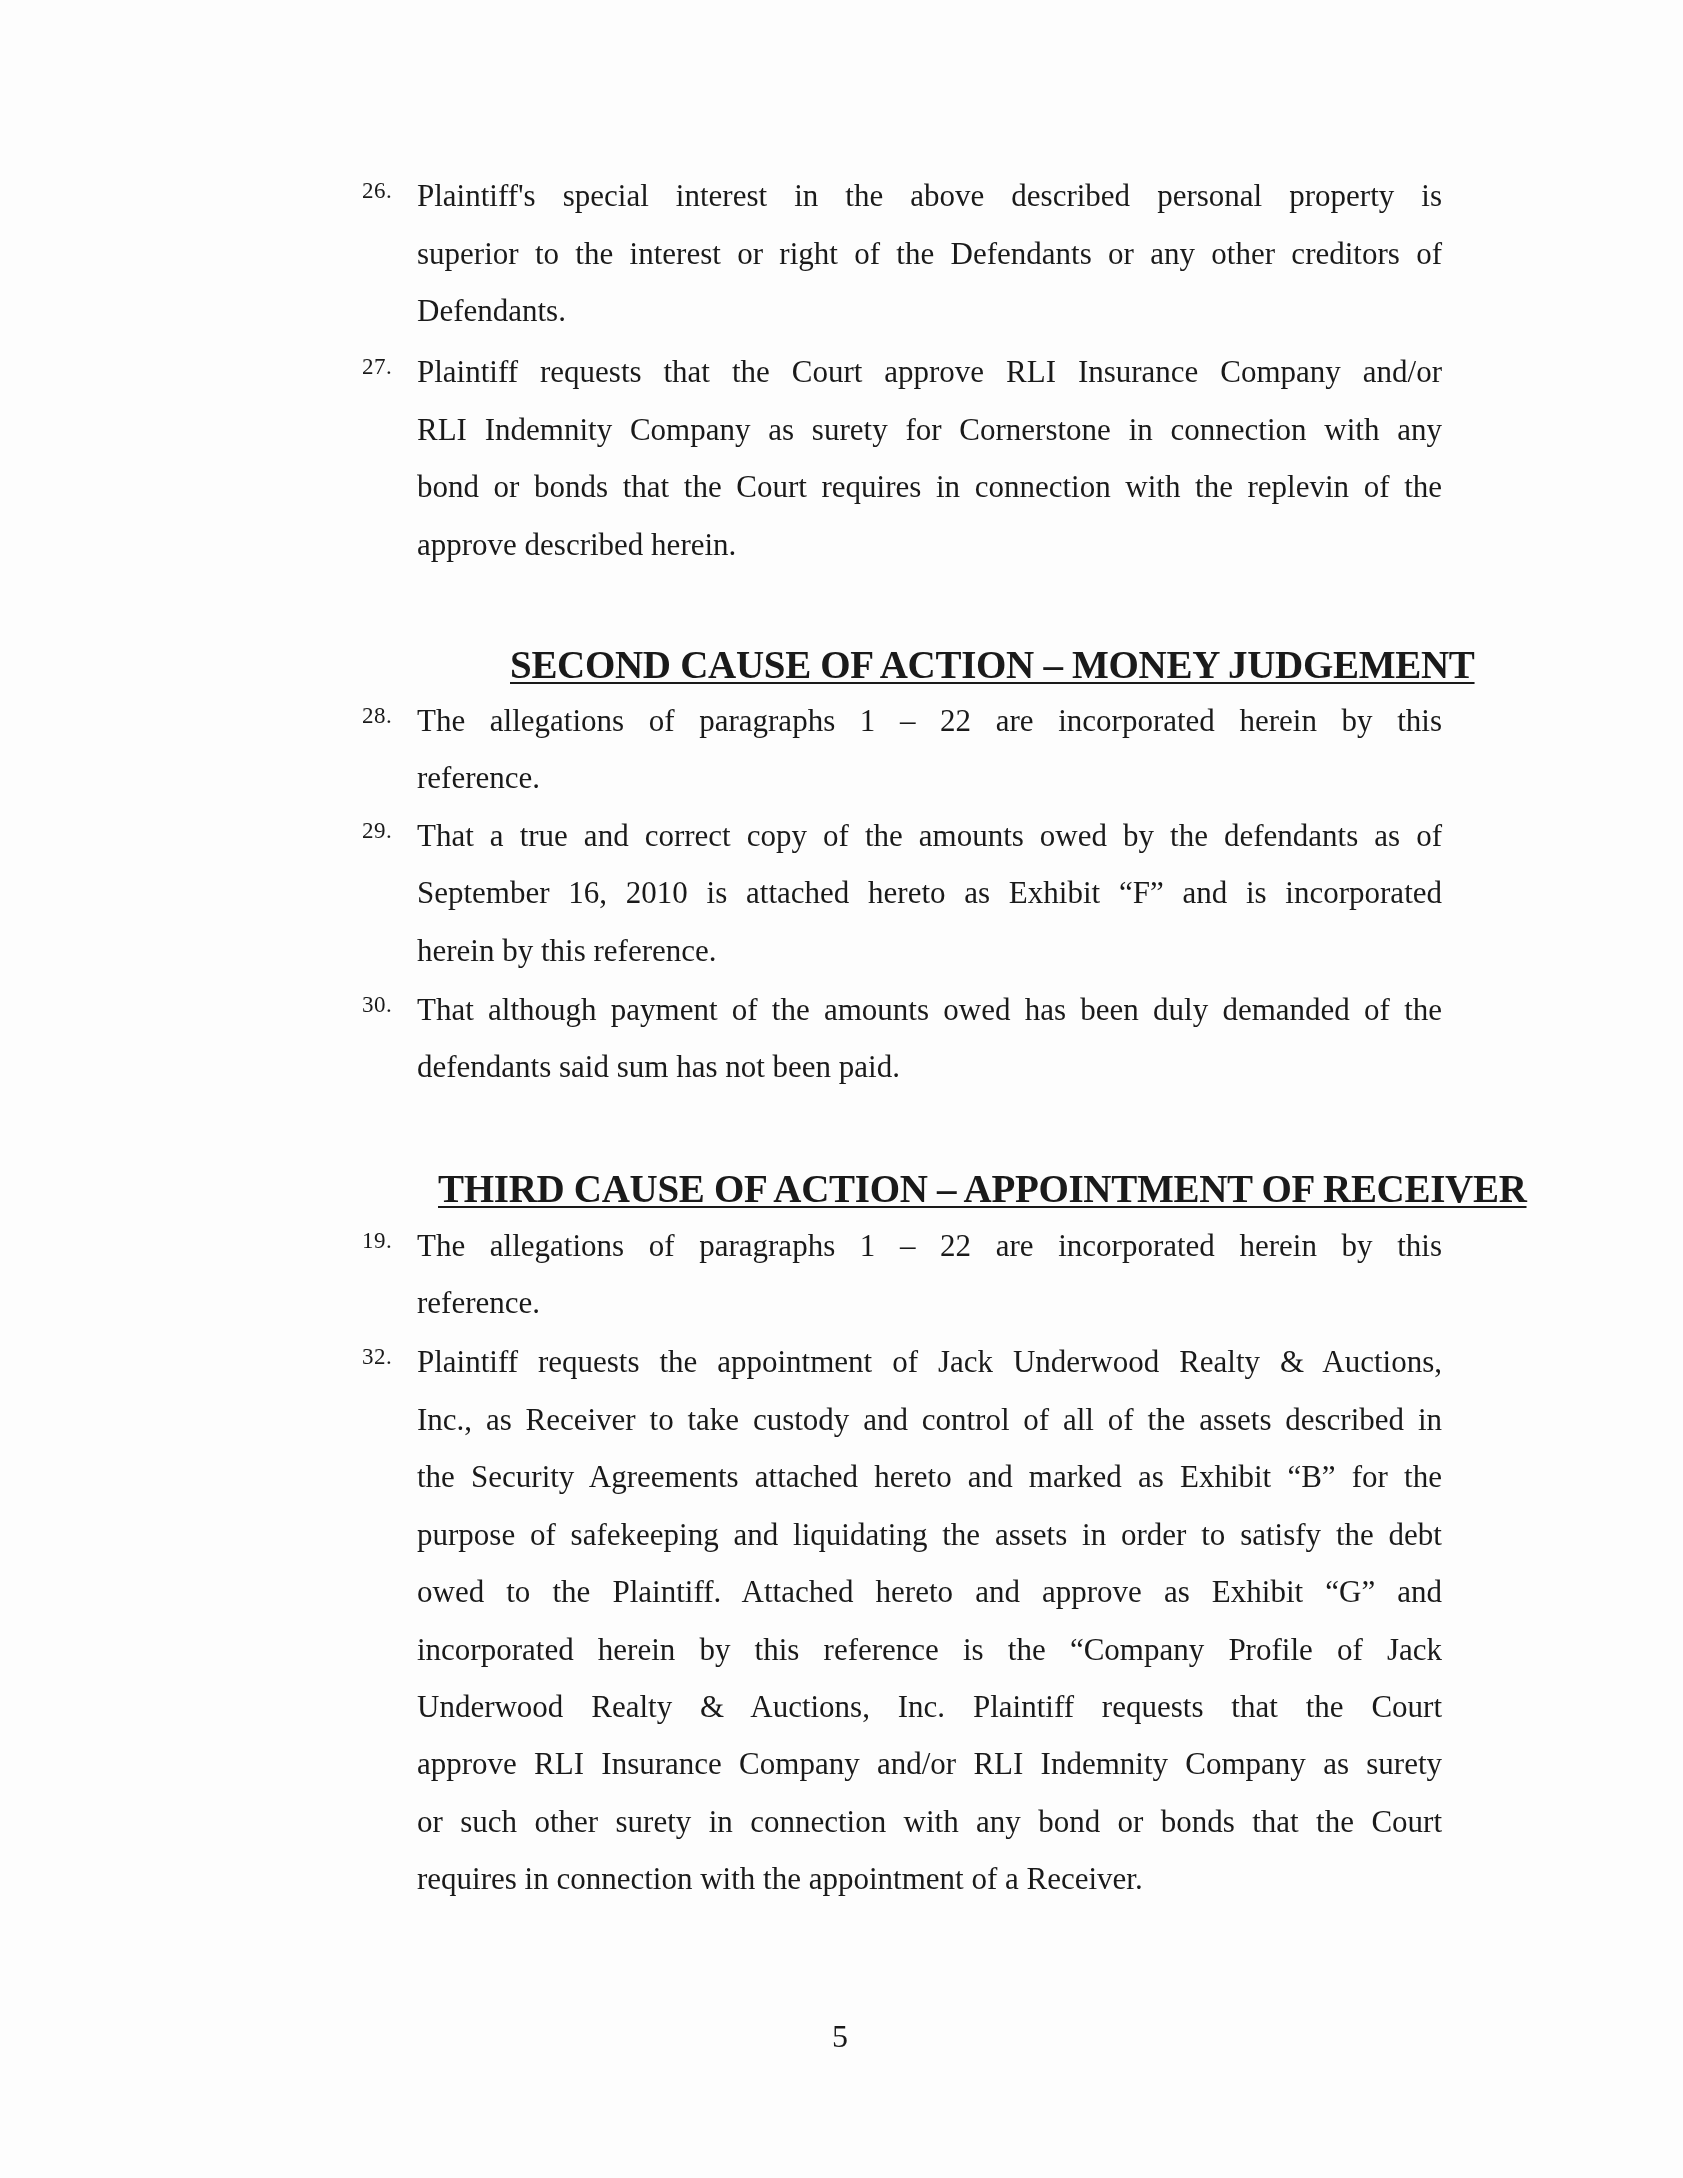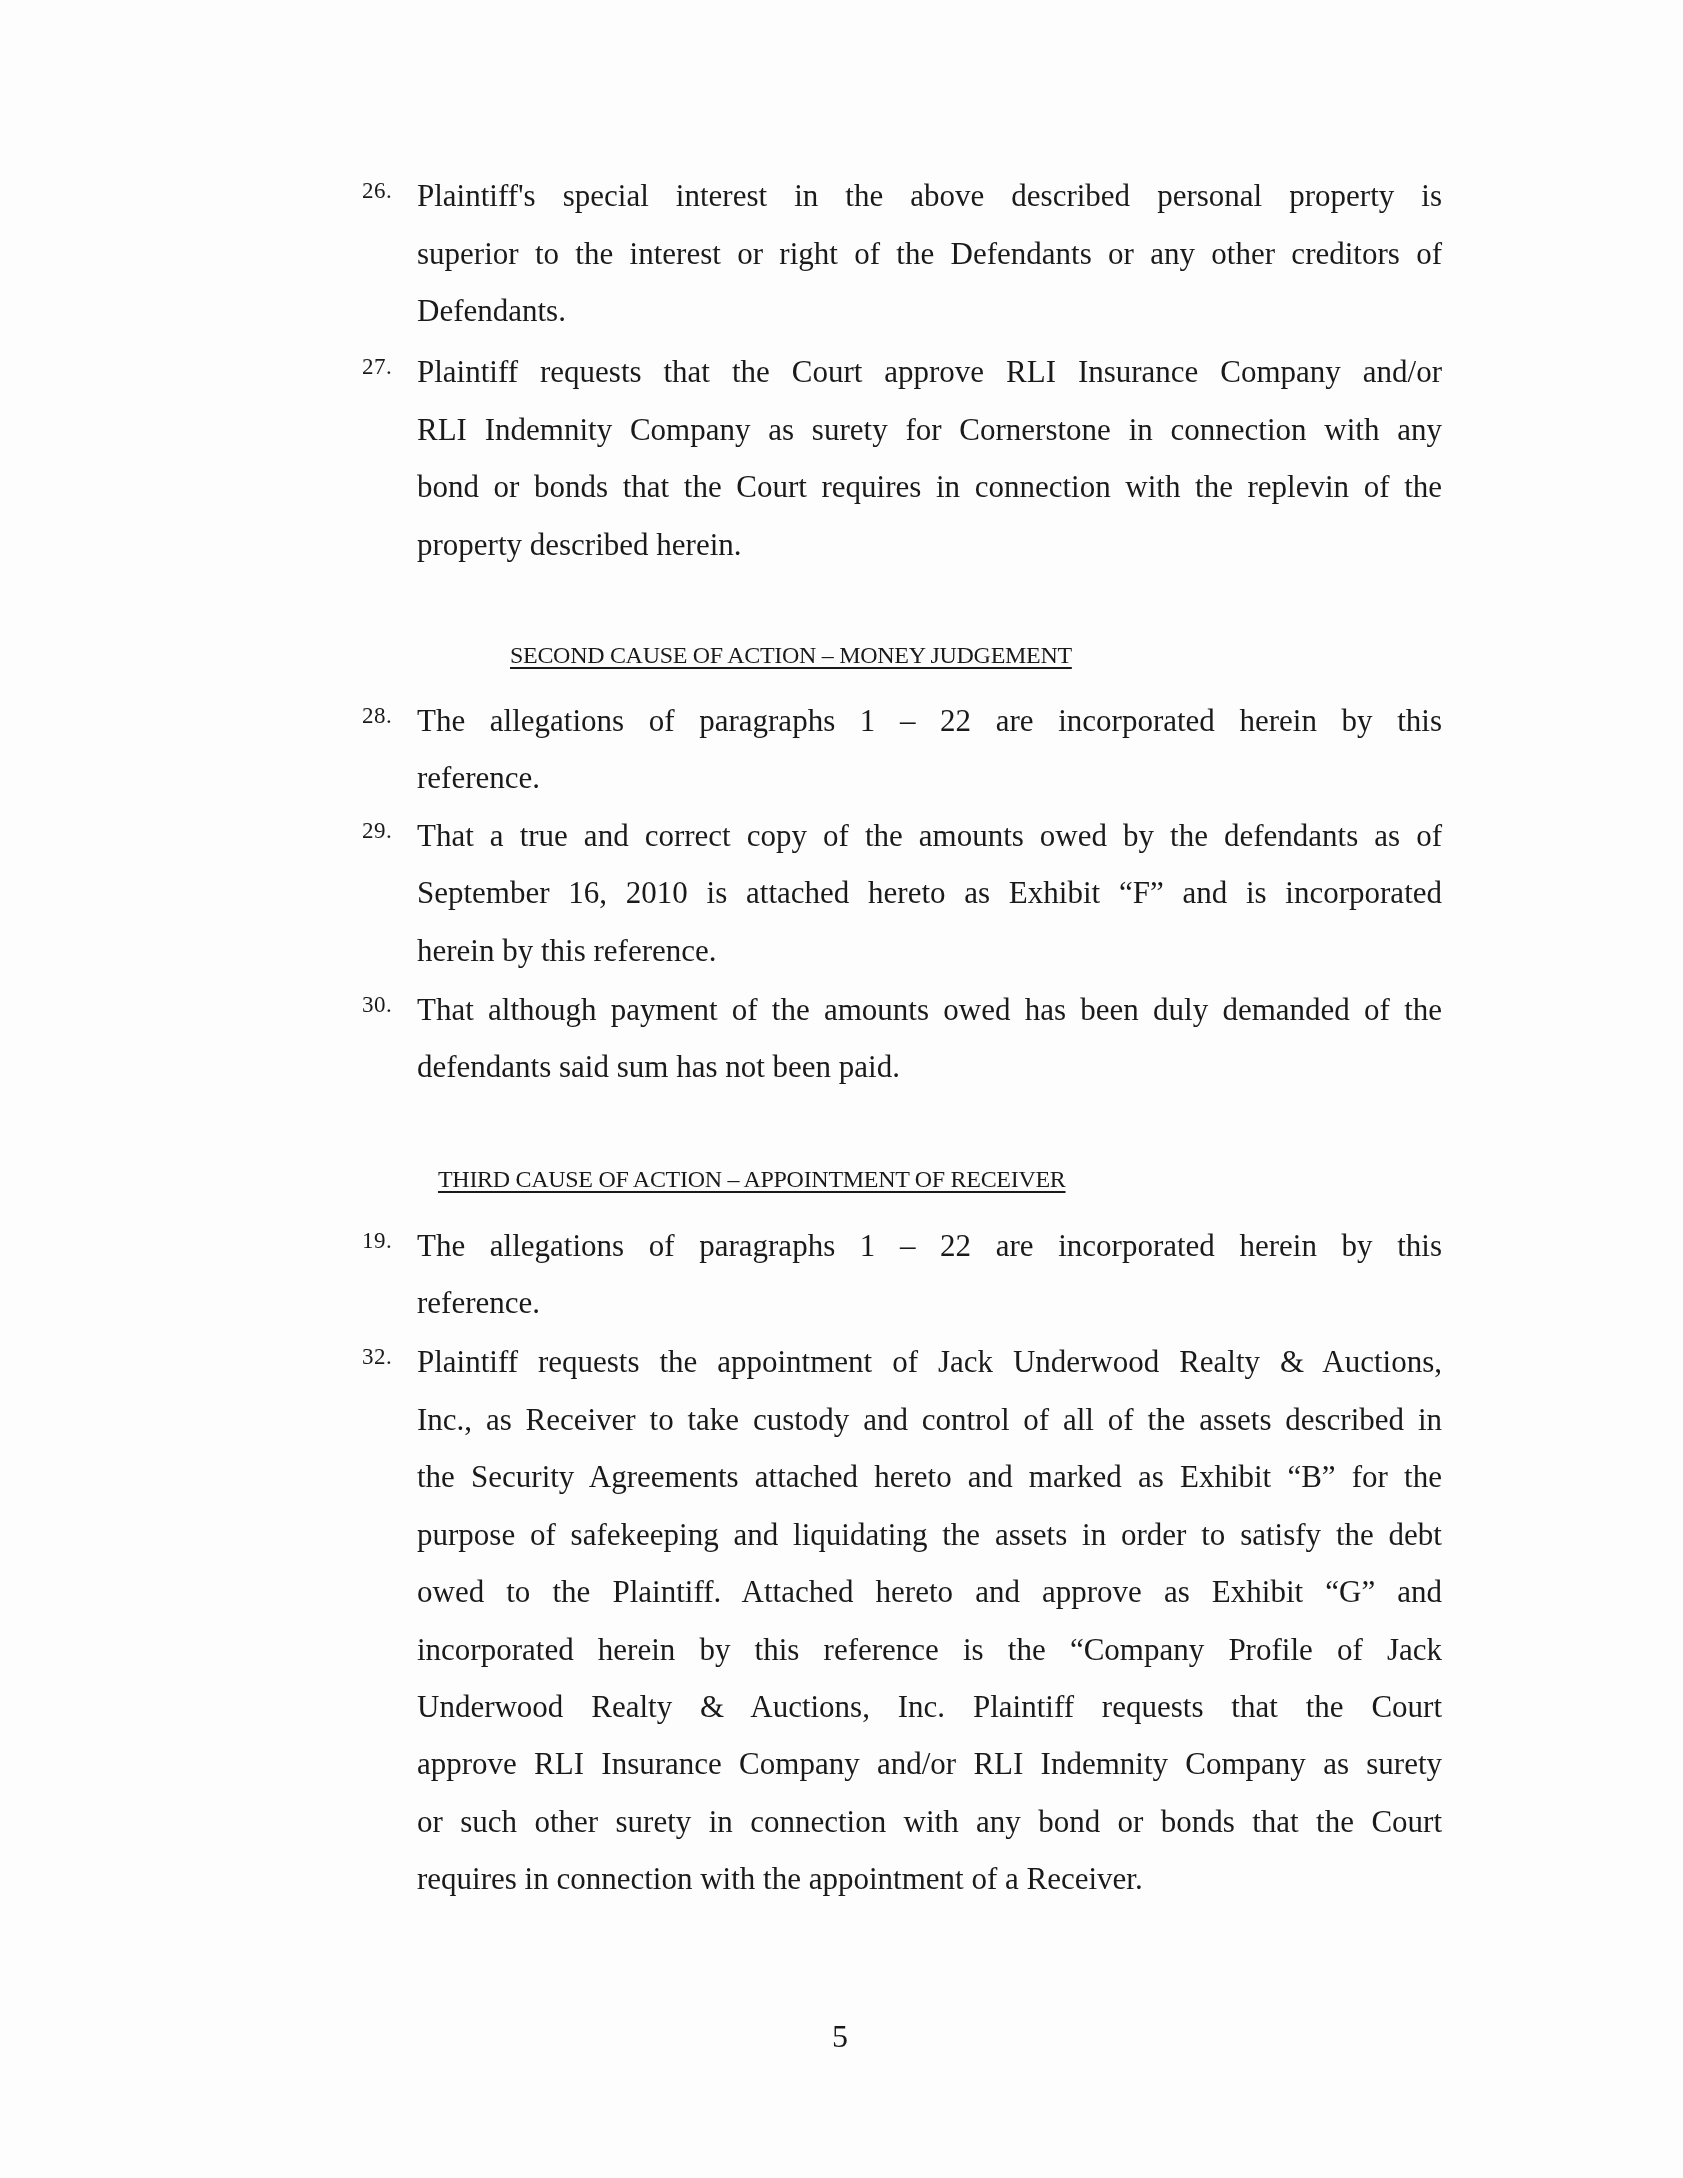--- a/index.html
+++ b/index.html
@@ -9,42 +9,42 @@
   }
   .num {
     position:absolute; left:362px; font-size:23px; letter-spacing:0.5px;
   }
   .line {
     position:absolute; left:417px; width:1025px; font-size:31px;
     white-space:nowrap; text-align:justify; text-align-last:justify;
   }
   .line.last { text-align-last:left; }
   .heading {
-    position:absolute; font-size:24px; font-weight:normal; text-decoration:underline;
+    position:absolute; font-size:39px; font-weight:bold; text-decoration:underline;
     text-decoration-thickness:2px; text-underline-offset:4px; white-space:nowrap;
     letter-spacing:-0.3px;
   }
   .page-number { position:absolute; left:832px; top:2018px; font-size:32px; }
 </style>
 </head>
 <body>
 
 <div>
   <span class="num" style="top:178px">26.</span>
   <span class="line" style="top:178px">Plaintiff's special interest in the above described personal property is</span>
   <span class="line" style="top:236px">superior to the interest or right of the Defendants or any other creditors of</span>
   <span class="line last" style="top:293px">Defendants.</span>
 </div>
 
 <div>
   <span class="num" style="top:354px">27.</span>
   <span class="line" style="top:354px">Plaintiff requests that the Court approve RLI Insurance Company and/or</span>
   <span class="line" style="top:412px">RLI Indemnity Company as surety for Cornerstone in connection with any</span>
   <span class="line" style="top:469px">bond or bonds that the Court requires in connection with the replevin of the</span>
-  <span class="line last" style="top:527px">property described herein.</span>
+  <span class="line last" style="top:527px">approve described herein.</span>
 </div>
 
 <div class="heading" style="left:510px; top:642px;">SECOND CAUSE OF ACTION – MONEY JUDGEMENT</div>
 
 <div>
   <span class="num" style="top:703px">28.</span>
   <span class="line" style="top:703px">The allegations of paragraphs 1 – 22 are incorporated herein by this</span>
   <span class="line last" style="top:760px">reference.</span>
 </div>
 

